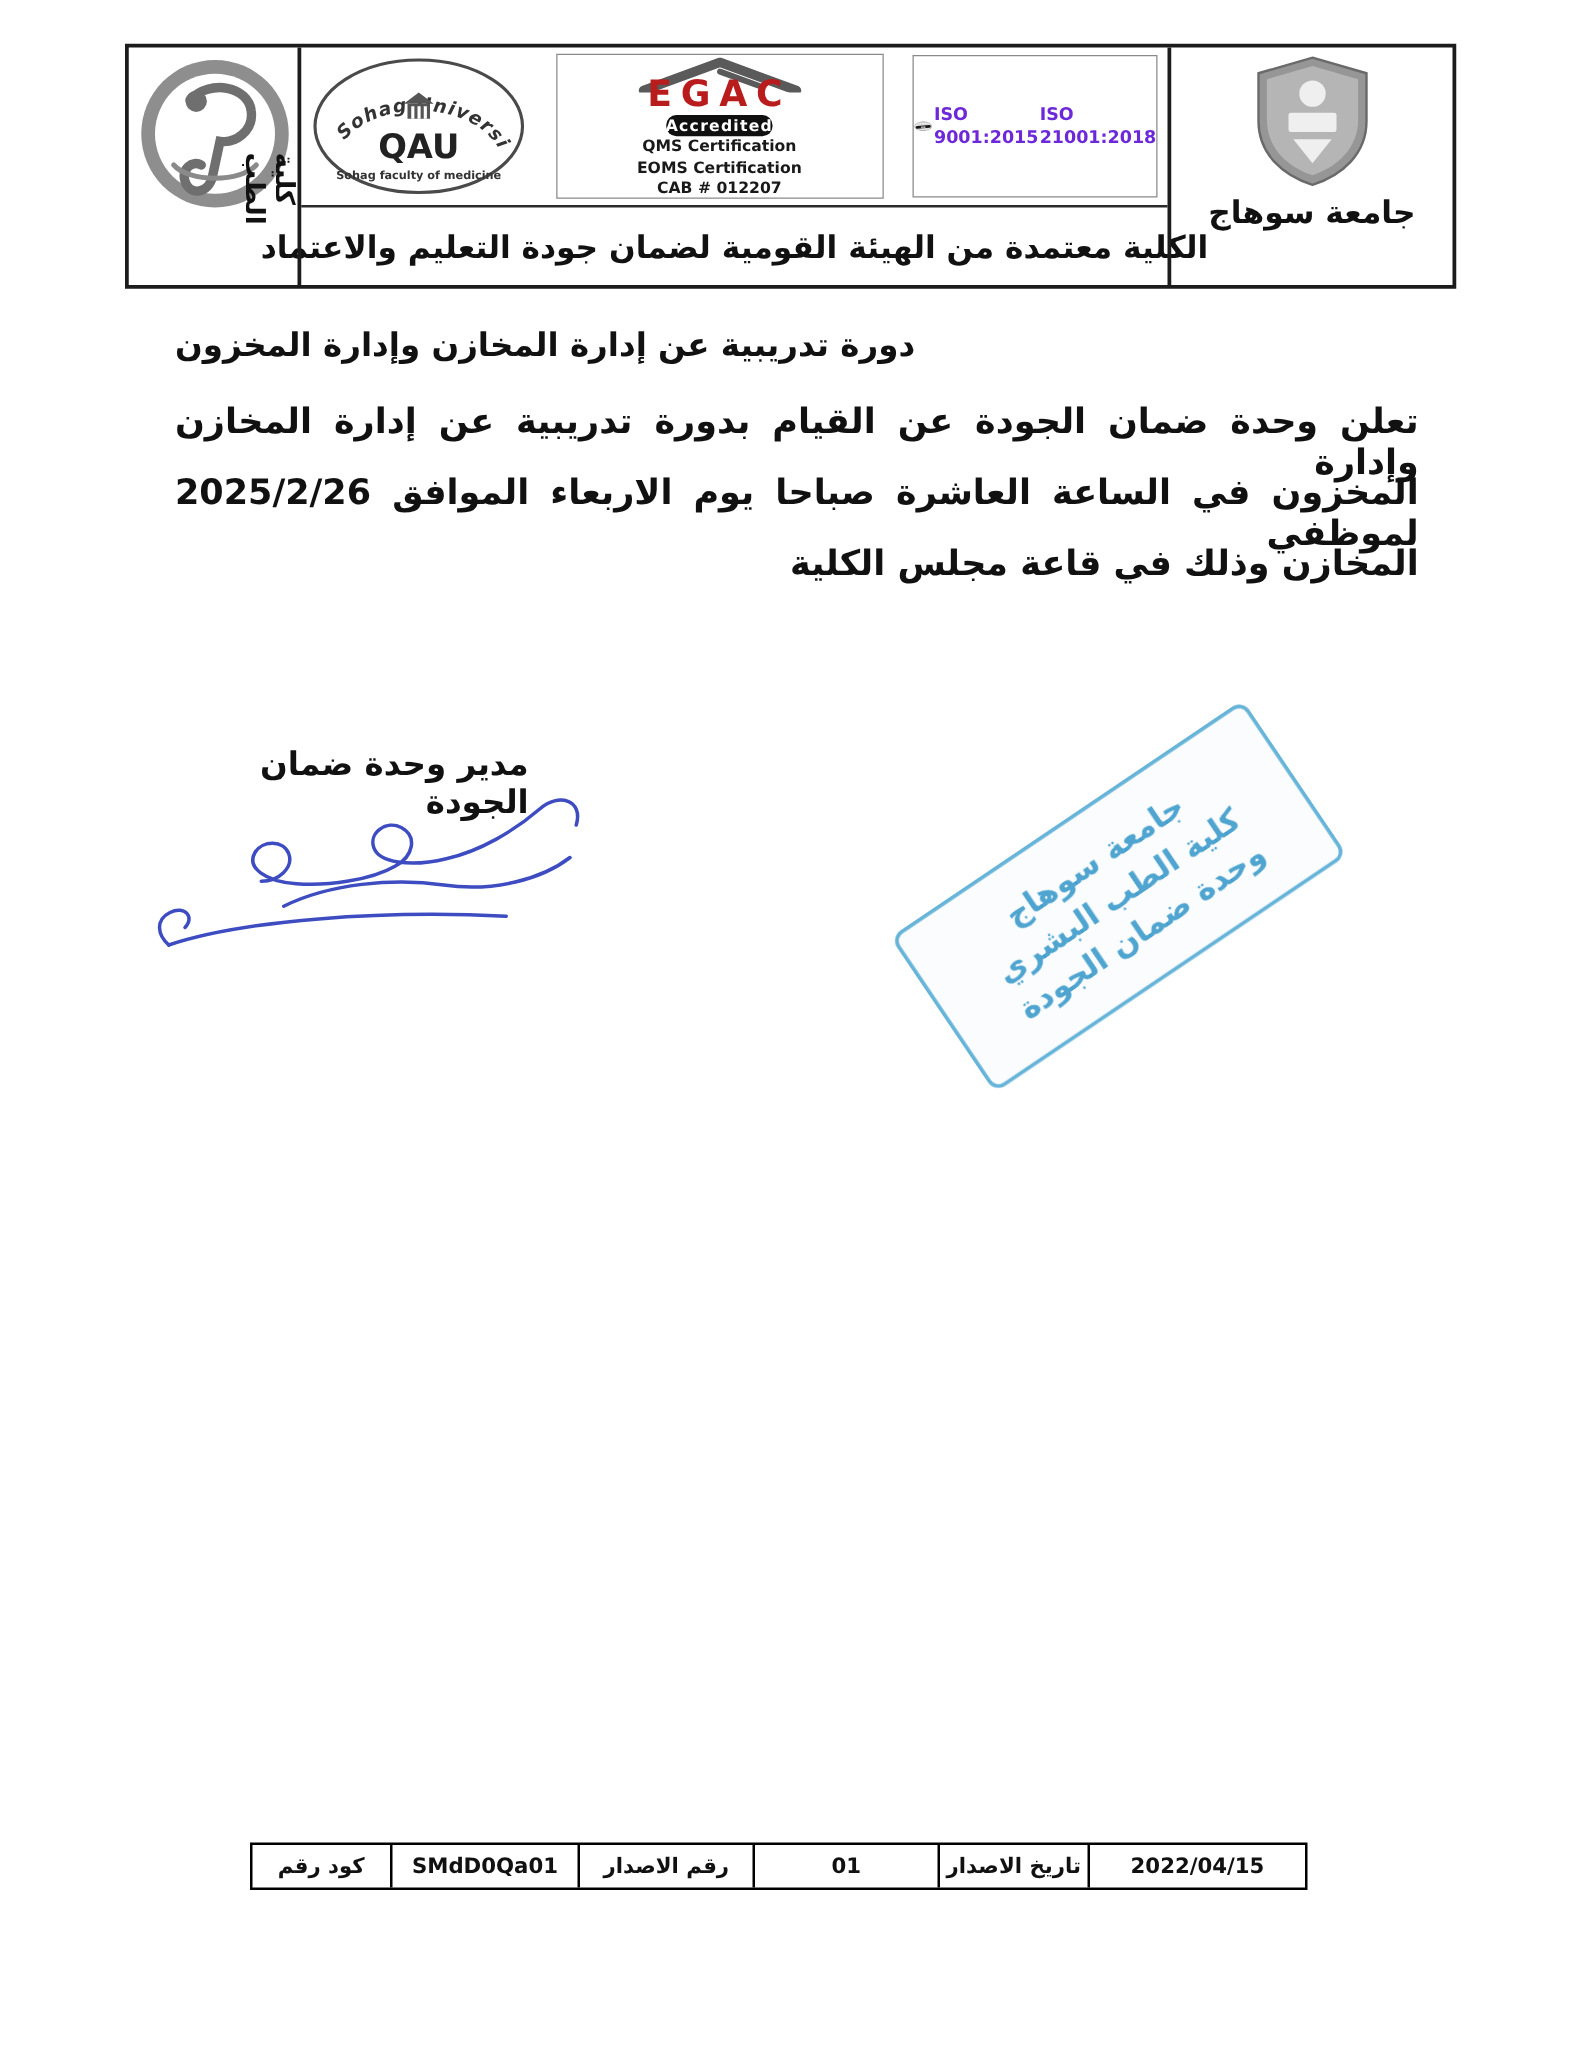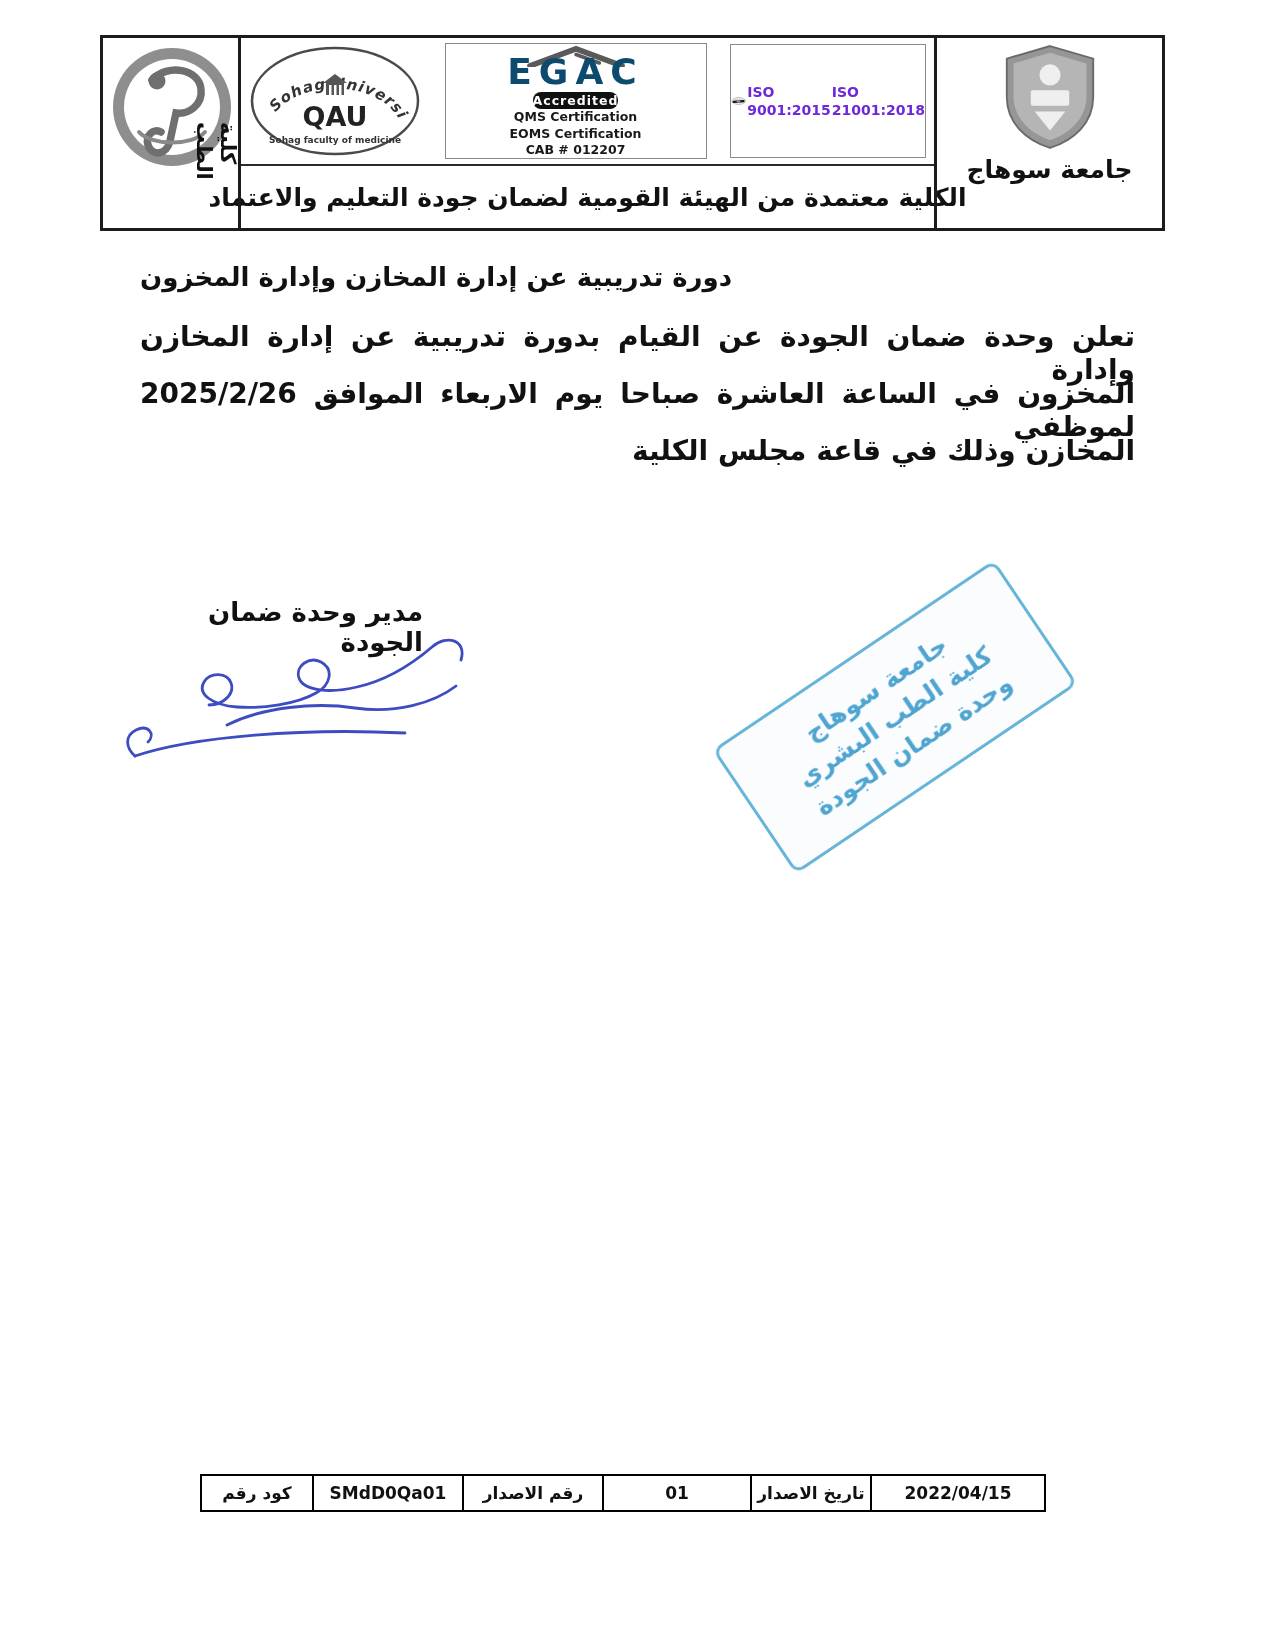--- a/index.html
+++ b/index.html
@@ -26,21 +26,21 @@
   .hdr-mid  { flex: 1; display: flex; flex-direction: column; min-width: 0; }
   .hdr-right{ width: 228px; border-left: 3px solid #1c1c1c; display: flex; flex-direction: column; align-items: center; padding-top: 5px; }
 
   .fac-logo   { position: absolute; left: 6px; top: 6px; }
   .fac-vlabel { position: absolute; right: -2px; top: 84px; writing-mode: vertical-rl; font-weight: bold; font-size: 21px; letter-spacing: 2px; }
 
   .logos-row { height: 128px; display: flex; align-items: center; justify-content: space-between; padding: 5px 8px; border-bottom: 2px solid #2a2a2a; }
   .accred { flex: 1; display: flex; align-items: center; justify-content: center; direction: rtl; font-weight: bold; font-size: 25px; white-space: nowrap; }
 
   .egac-box { width: 262px; height: 116px; border: 1.5px solid #8a8a8a; display: flex; flex-direction: column; align-items: center; padding-top: 2px; background:#fff; }
-  .egac-name { font-size: 36px; font-weight: bold; letter-spacing: 7px; color: #0c4a6e; margin-top: -13px; line-height: 1; }
+  .egac-name { font-size: 29px; font-weight: bold; letter-spacing: 7px; color: #b91c1c; margin-top: -13px; line-height: 1; }
   .egac-banner { background: #101010; color: #fff; font-size: 12.5px; font-weight: bold; padding: 1px 0; border-radius: 8px; letter-spacing: 1px; margin-top: 2px; }
   .egac-line { font-size: 12.5px; font-weight: bold; line-height: 1.3; color: #191919; }
 
   .aja-box { width: 196px; height: 114px; border: 1.5px solid #8a8a8a; display: flex; flex-direction: row; align-items: center; justify-content: center; gap: 1px; background:#fff; }
   .aja-iso { font-size: 14px; font-weight: bold; color: #6d28d9; line-height: 1.3; }
 
   .uni-label { font-weight: bold; font-size: 25px; margin-top: 4px; direction: rtl; }
 
   
   .doc-title {

